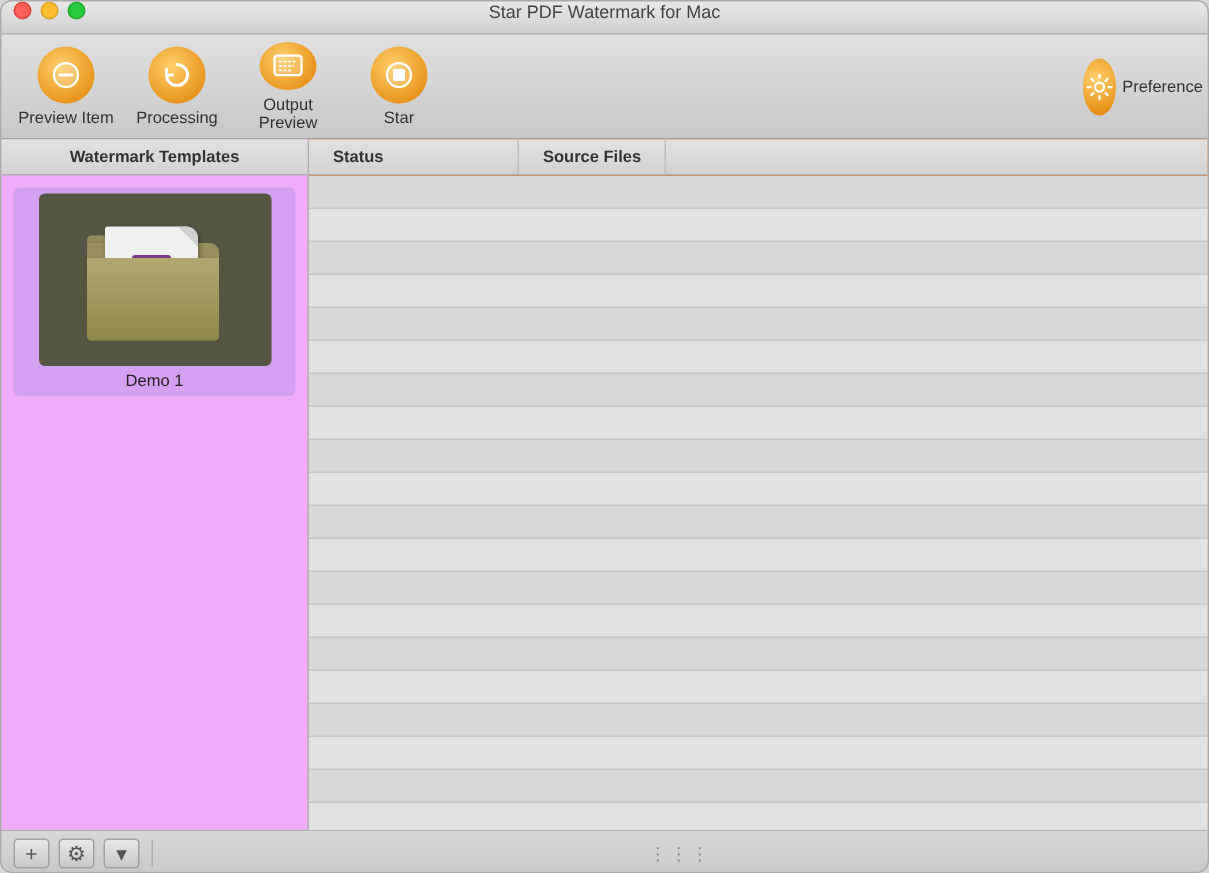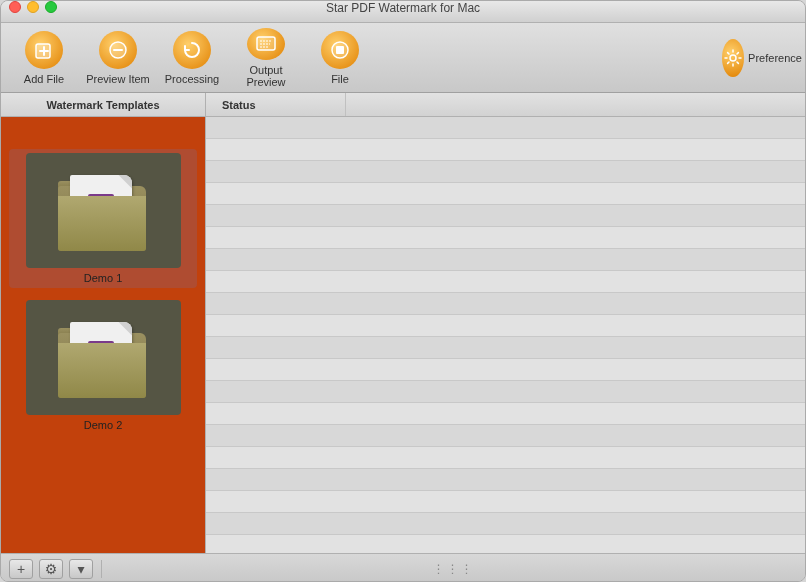--- a/index.html
+++ b/index.html
@@ -98,21 +98,21 @@
     
     .main-area {
       display: flex;
       height: calc(582px - 22px - 70px - 30px);
     }
 
     
     .left-panel {
       width: 205px;
       border-right: 1px solid #b0b0b0;
-      background: #c2410c;
+      background: #f0abfc;
       display: flex;
       flex-direction: column;
     }
     .panel-header {
       background: linear-gradient(to bottom, #e2e2e2, #d2d2d2);
       border-bottom: 1px solid #b0b0b0;
       height: 24px;
       display: flex;
       align-items: center;
       justify-content: center;
@@ -129,21 +129,21 @@
       gap: 8px;
     }
     .template-item {
       display: flex;
       flex-direction: column;
       align-items: center;
       cursor: pointer;
       border-radius: 4px;
       padding: 4px;
     }
-    .template-item.selected { background: rgba(100,120,200,0.2); margin-top: 24px; }
+    .template-item.selected { background: rgba(100,120,200,0.2); }
     .template-thumb {
       width: 155px;
       height: 115px;
       background: #555544;
       border-radius: 4px;
       display: flex;
       align-items: center;
       justify-content: center;
       position: relative;
       overflow: hidden;
@@ -320,30 +320,20 @@
   <div class="traffic-lights">
     <div class="traffic-light tl-close"></div>
     <div class="traffic-light tl-min"></div>
     <div class="traffic-light tl-max"></div>
   </div>
   <span class="titlebar-title">Star PDF Watermark for Mac</span>
 </div>
 
 <div class="toolbar">
 
-  <div class="toolbar-btn">
-    <div class="icon-circle icon-orange">
-      <svg width="22" height="22" viewBox="0 0 22 22" fill="none">
-        <rect x="3" y="5" width="14" height="14" rx="2" fill="rgba(255,255,255,0.3)" stroke="white" stroke-width="1.5"></rect>
-        <line x1="11" y1="8" x2="11" y2="16" stroke="white" stroke-width="2" stroke-linecap="round"></line>
-        <line x1="7" y1="12" x2="15" y2="12" stroke="white" stroke-width="2" stroke-linecap="round"></line>
-      </svg>
-    </div>
-    <span class="btn-label">Add File</span>
-  </div>
 
   <div class="toolbar-btn">
     <div class="icon-circle icon-orange">
       <svg width="22" height="22" viewBox="0 0 22 22" fill="none">
         <circle cx="11" cy="11" r="8" stroke="white" stroke-width="1.5" fill="rgba(255,255,255,0.2)"></circle>
         <line x1="7" y1="11" x2="15" y2="11" stroke="white" stroke-width="2" stroke-linecap="round"></line>
       </svg>
     </div>
     <span class="btn-label">Preview Item</span>
   </div>
@@ -370,21 +360,21 @@
     <span class="btn-label">Output Preview</span>
   </div>
 
   <div class="toolbar-btn">
     <div class="icon-circle icon-orange">
       <svg width="22" height="22" viewBox="0 0 22 22" fill="none">
         <circle cx="11" cy="11" r="8" stroke="white" stroke-width="1.5" fill="rgba(255,255,255,0.15)"></circle>
         <rect x="7" y="7" width="8" height="8" rx="1" fill="white"></rect>
       </svg>
     </div>
-    <span class="btn-label">File</span>
+    <span class="btn-label">Star</span>
   </div>
 
   <div class="toolbar-spacer"></div>
 
   <div class="toolbar-pref">
     <div class="icon-circle icon-orange">
       <svg width="22" height="22" viewBox="0 0 22 22" fill="none">
         <circle cx="11" cy="11" r="3" stroke="white" stroke-width="1.5" fill="none"></circle>
         <path d="M11 3v2M11 17v2M3 11h2M17 11h2M5.6 5.6l1.4 1.4M15 15l1.4 1.4M5.6 16.4l1.4-1.4M15 7l1.4-1.4" stroke="white" stroke-width="1.5" stroke-linecap="round"></path>
       </svg>
@@ -412,46 +402,29 @@
                 <div class="pdf-line l2" style="background:#cc3333;"></div>
                 <div class="pdf-line l3" style="background:#cc3333;transform:rotate(-8deg);"></div>
               </div>
             </div>
             <div class="folder-front"></div>
           </div>
         </div>
         <span class="template-name">Demo 1</span>
       </div>
 
-      <div class="template-item">
-        <div class="template-thumb">
-          <div class="pdf-folder">
-            <div class="folder-tab"></div>
-            <div class="folder-back"></div>
-            <div class="pdf-doc">
-              <div class="pdf-badge">PDF</div>
-              <div class="pdf-lines">
-                <div class="pdf-line l1" style="background:#cc3333;"></div>
-                <div class="pdf-line l2" style="background:#cc3333;"></div>
-                <div class="pdf-line l3" style="background:#cc3333;transform:rotate(-8deg);"></div>
-              </div>
-            </div>
-            <div class="folder-front"></div>
-          </div>
-        </div>
-        <span class="template-name">Demo 2</span>
-      </div>
 
 
     </div>
   </div>
 
   <div class="right-panel">
     <div class="right-header">
       <div class="right-col-header wide">Status</div>
+      <div class="right-col-header">Source Files</div>
     </div>
     <div class="table-rows">
       <div class="table-row"></div>
       <div class="table-row"></div>
       <div class="table-row"></div>
       <div class="table-row"></div>
       <div class="table-row"></div>
       <div class="table-row"></div>
       <div class="table-row"></div>
       <div class="table-row"></div>

